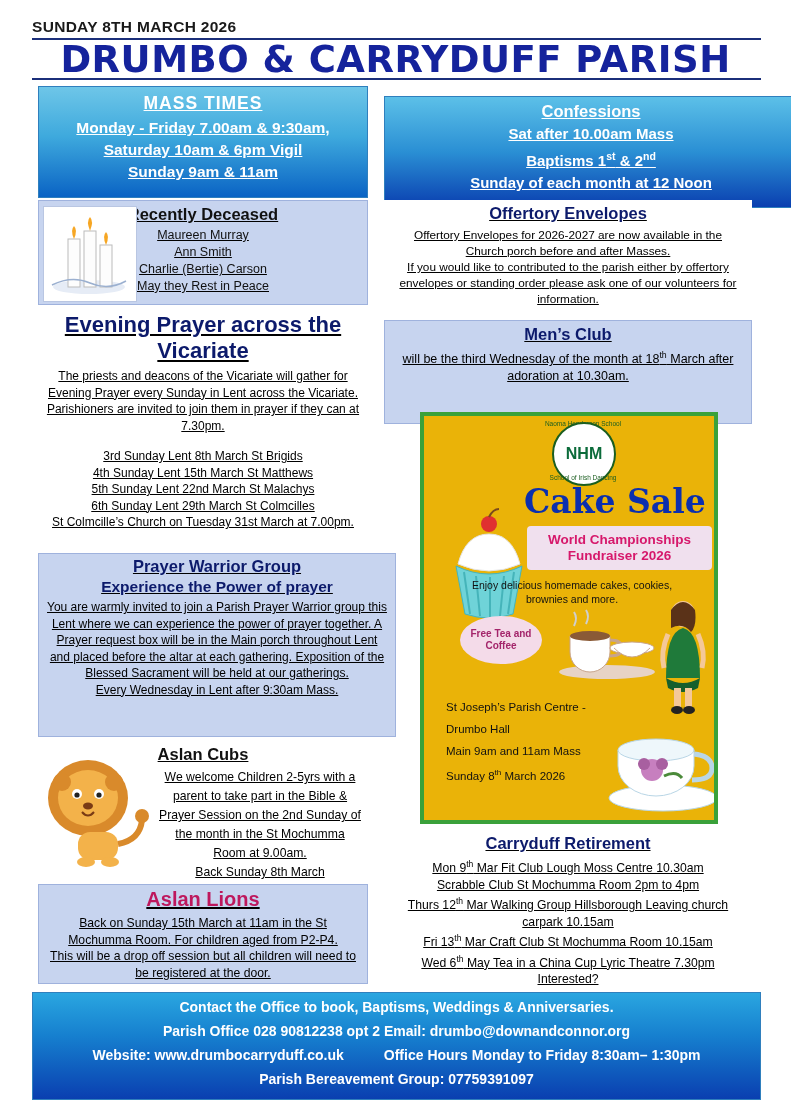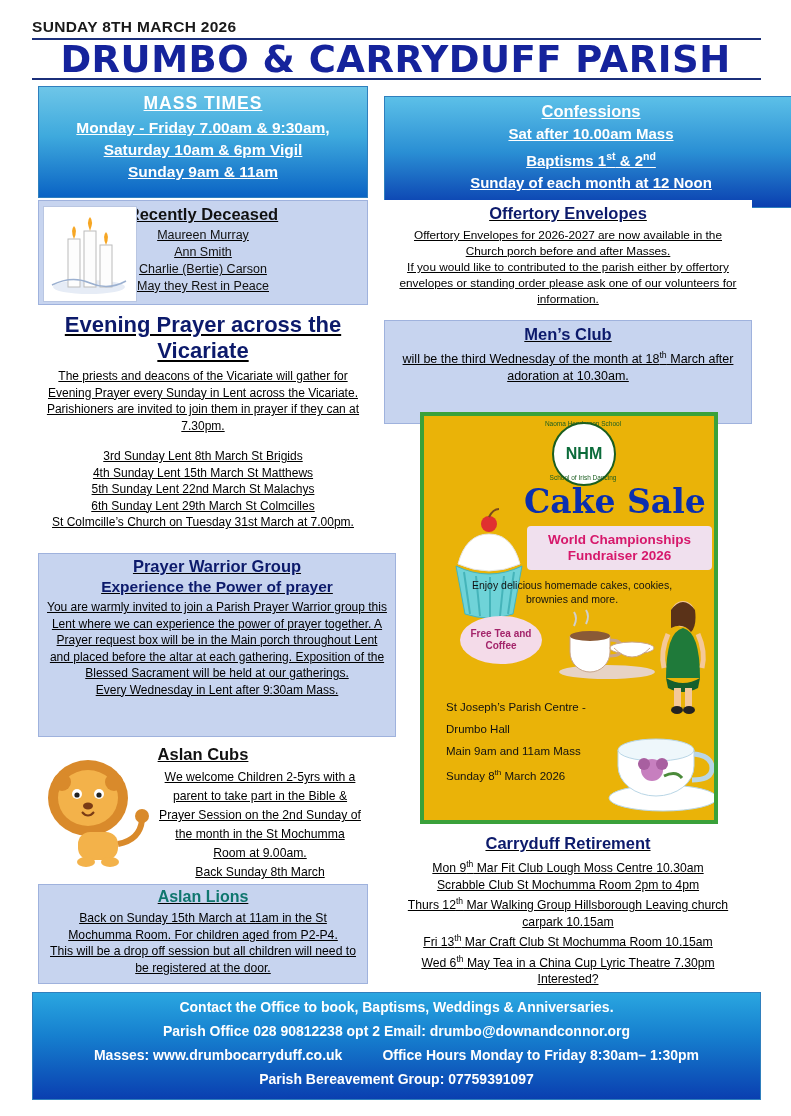--- a/index.html
+++ b/index.html
@@ -85,21 +85,21 @@
   .warrior p{margin:0;text-align:center;font-size:12px;line-height:16.5px;padding:0 8px;}
 
   
   .cubs{left:38px;top:742px;width:330px;height:137px;}
   .cubs h3{margin:3px 0 4px;text-align:center;font-size:16.5px;font-weight:700;color:#111;}
   .cubs p{margin:0;text-align:center;font-size:12.2px;line-height:19px;padding-left:120px;padding-right:6px;}
   .lion{position:absolute;left:6px;top:10px;width:115px;height:118px;}
 
   
   .lions{left:38px;top:884px;width:330px;height:100px;}
-  .lions h3{margin:3px 4px 4px;text-align:center;font-size:16px;font-weight:700;color:#0f766e;}
+  .lions h3{margin:3px 4px 4px;text-align:center;font-size:20px;font-weight:700;color:#be185d;}
   .lions p{margin:0;text-align:center;font-size:12.2px;line-height:16.5px;padding:0 8px;}
 
   
   .retire{left:384px;top:830px;width:368px;height:154px;}
   .retire h3{margin:4px 0 3px;text-align:center;font-size:16.5px;font-weight:700;color:#0c1a6b;}
   .retire p{margin:0;text-align:center;font-size:12.2px;line-height:16.5px;padding:0 6px;}
 
   
   .poster{
     left:420px;top:412px;width:298px;height:412px;
@@ -352,19 +352,19 @@
     <p><span>Thurs 12</span><span class="sup">th</span><span> Mar Walking Group Hillsborough Leaving church carpark 10.15am</span></p>
     <p><span>Fri 13</span><span class="sup">th</span><span> Mar Craft Club St Mochumma Room 10.15am</span></p>
     <p><span>Wed 6</span><span class="sup">th</span><span> May Tea in a China Cup Lyric Theatre 7.30pm Interested?</span></p>
     <p><span>Please phone Roisin Breen 07788941194 BEFORE 16</span><span class="sup">th</span><span> MARCH</span></p>
   </div>
 
   <div class="footer">
     <p>Contact the Office to book, Baptisms, Weddings &amp; Anniversaries.</p>
     <p>Parish Office 028 90812238 opt 2  Email: drumbo@downandconnor.org</p>
     <p class="row">
-      <span>Masses: www.drumbocarryduff.co.uk</span>
+      <span>Website: www.drumbocarryduff.co.uk</span>
       <span>Office Hours Monday to Friday 8:30am– 1:30pm</span>
     </p>
     <p>Parish Bereavement Group: 07759391097</p>
   </div>
 
 </div>
 
 </body></html>

